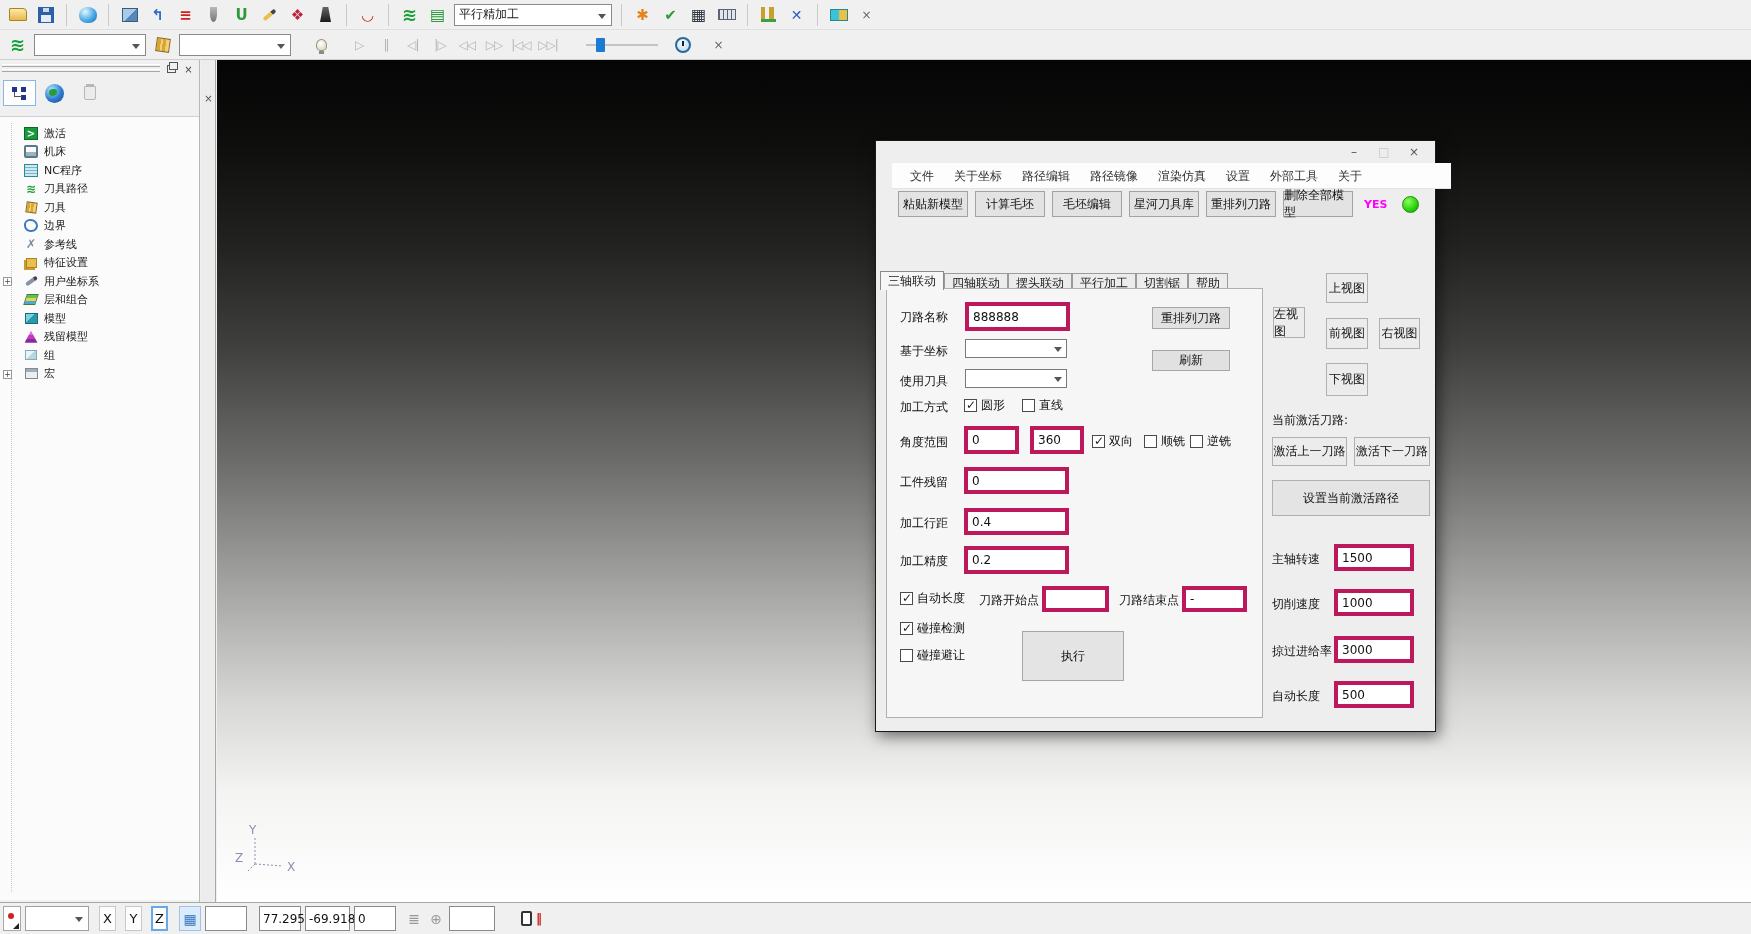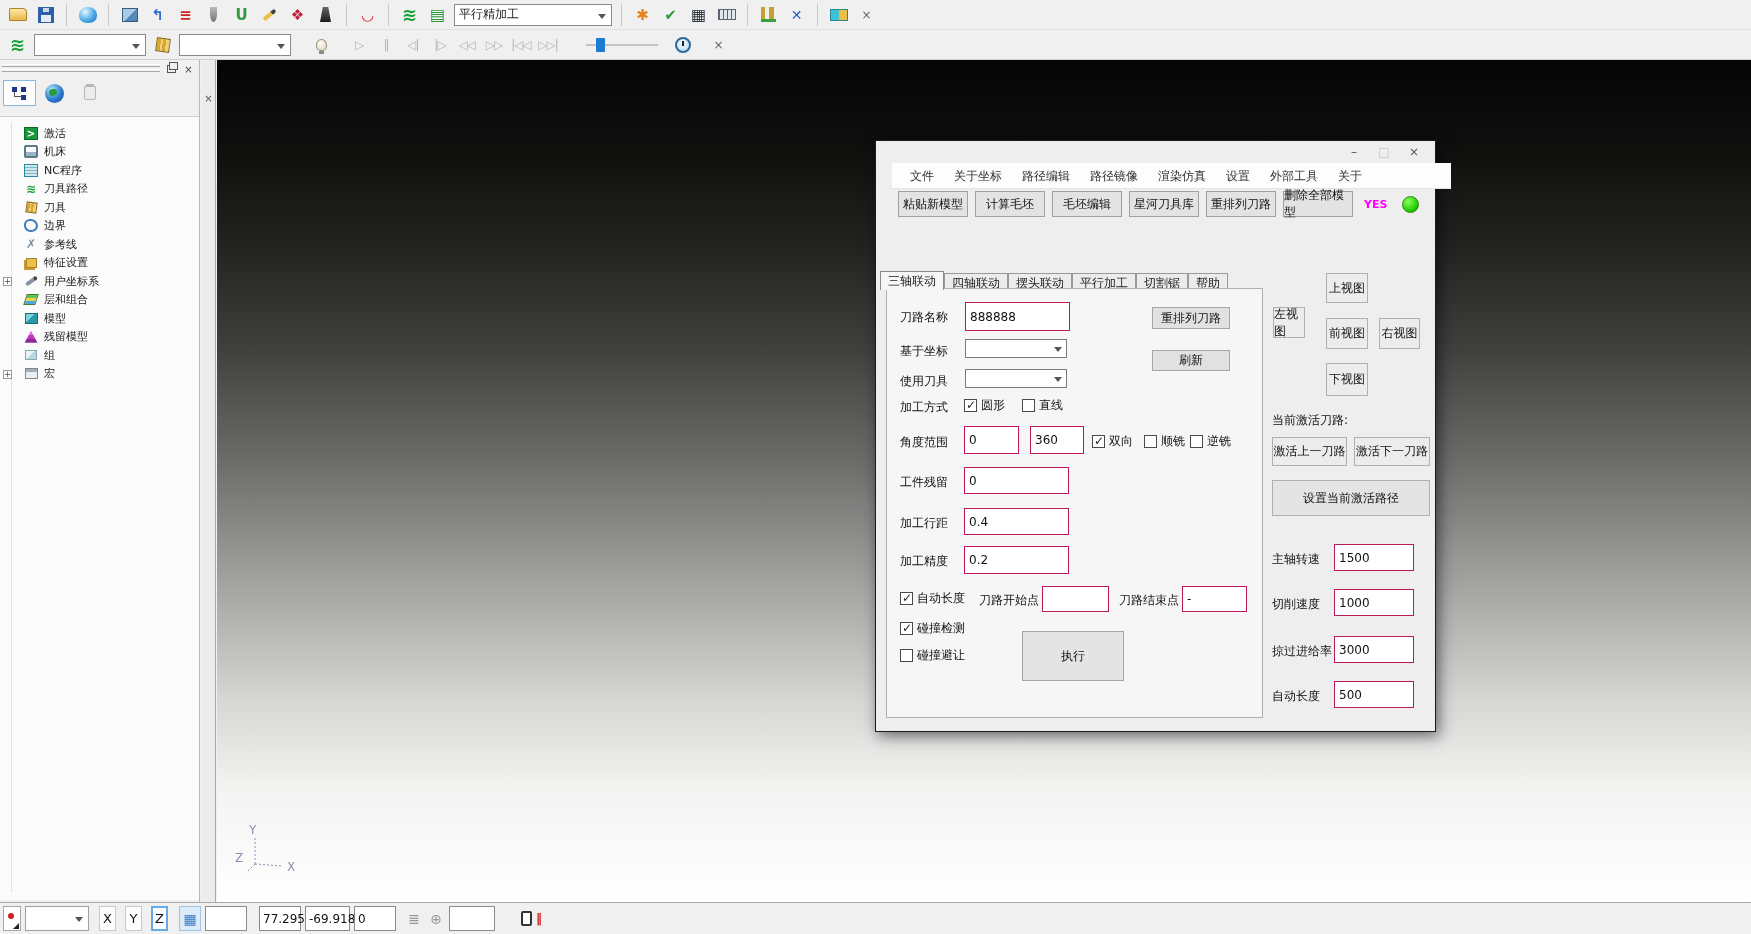--- a/index.html
+++ b/index.html
@@ -100,21 +100,21 @@
   .act-row{position:absolute;left:10px;display:flex;gap:7px;align-items:center;margin-left:12px;}
   .abtn{width:70px;height:26px;background:#e3e3e3;border:1px solid #a2a2a2;display:flex;align-items:center;justify-content:center;font-size:12px;color:#111;cursor:default;}
   .abtn2{height:24px;}
   .magenta{color:#ff00ff;font-weight:bold;font-size:11px;}
   .led{width:17px;height:17px;border-radius:50%;background:radial-gradient(circle at 35% 30%,#8aff5a,#22cc06 65%,#1a9a04);border:1px solid #2a8a0a;margin-left:8px;}
   .tabs{position:absolute;left:4px;top:130px;display:flex;align-items:flex-end;}
   .tab{padding:2px 7px;font-size:12px;border:1px solid #9a9a9a;border-bottom:none;background:#ececec;height:17px;line-height:14px;color:#222;cursor:default;}
   .tab.on{background:#f6f6f6;height:19px;border-color:#8a8a8a;position:relative;z-index:2;}
   .tpanel{position:absolute;left:10px;top:147px;width:377px;height:430px;background:#f6f6f6;border:1px solid #b0b0b0;}
   .lbl{position:absolute;font-size:12px;color:#111;white-space:nowrap;}
-  .txt{position:absolute;background:#fff;border:1px solid #be185d;font-size:12px;color:#111;display:flex;align-items:center;padding:0 4px;}
+  .txt{position:absolute;background:#fff;border:4px solid #be185d;font-size:12px;color:#111;display:flex;align-items:center;padding:0 4px;}
   .cmb{position:absolute;background:#fff;border:1px solid #7a7a7a;}
   .cmb .arr{position:absolute;right:4px;top:7px;width:0;height:0;border-left:4px solid transparent;border-right:4px solid transparent;border-top:5px solid #555;}
   .pbtn{position:absolute;background:#e1e1e1;border:1px solid #a6a6a6;display:flex;align-items:center;justify-content:center;font-size:12px;color:#111;cursor:default;}
   .chk{position:absolute;display:flex;align-items:center;gap:4px;font-size:12px;color:#111;}
   .cb{width:13px;height:13px;background:#fff;border:1px solid #4a4a4a;position:relative;flex:none;}
   .cb.on::after{content:"✓";position:absolute;left:1px;top:-2px;font-size:12px;font-weight:bold;color:#222;}
   .vbtn{position:absolute;background:#ececec;border:1px solid #b0b0b0;display:flex;align-items:center;justify-content:center;font-size:12px;color:#111;cursor:default;}
 
   
   .sbar{position:absolute;left:0;top:902px;width:1751px;height:32px;background:#f0f0f0;border-top:1px solid #a8a8a8;display:flex;align-items:center;gap:4px;padding-left:3px;}

